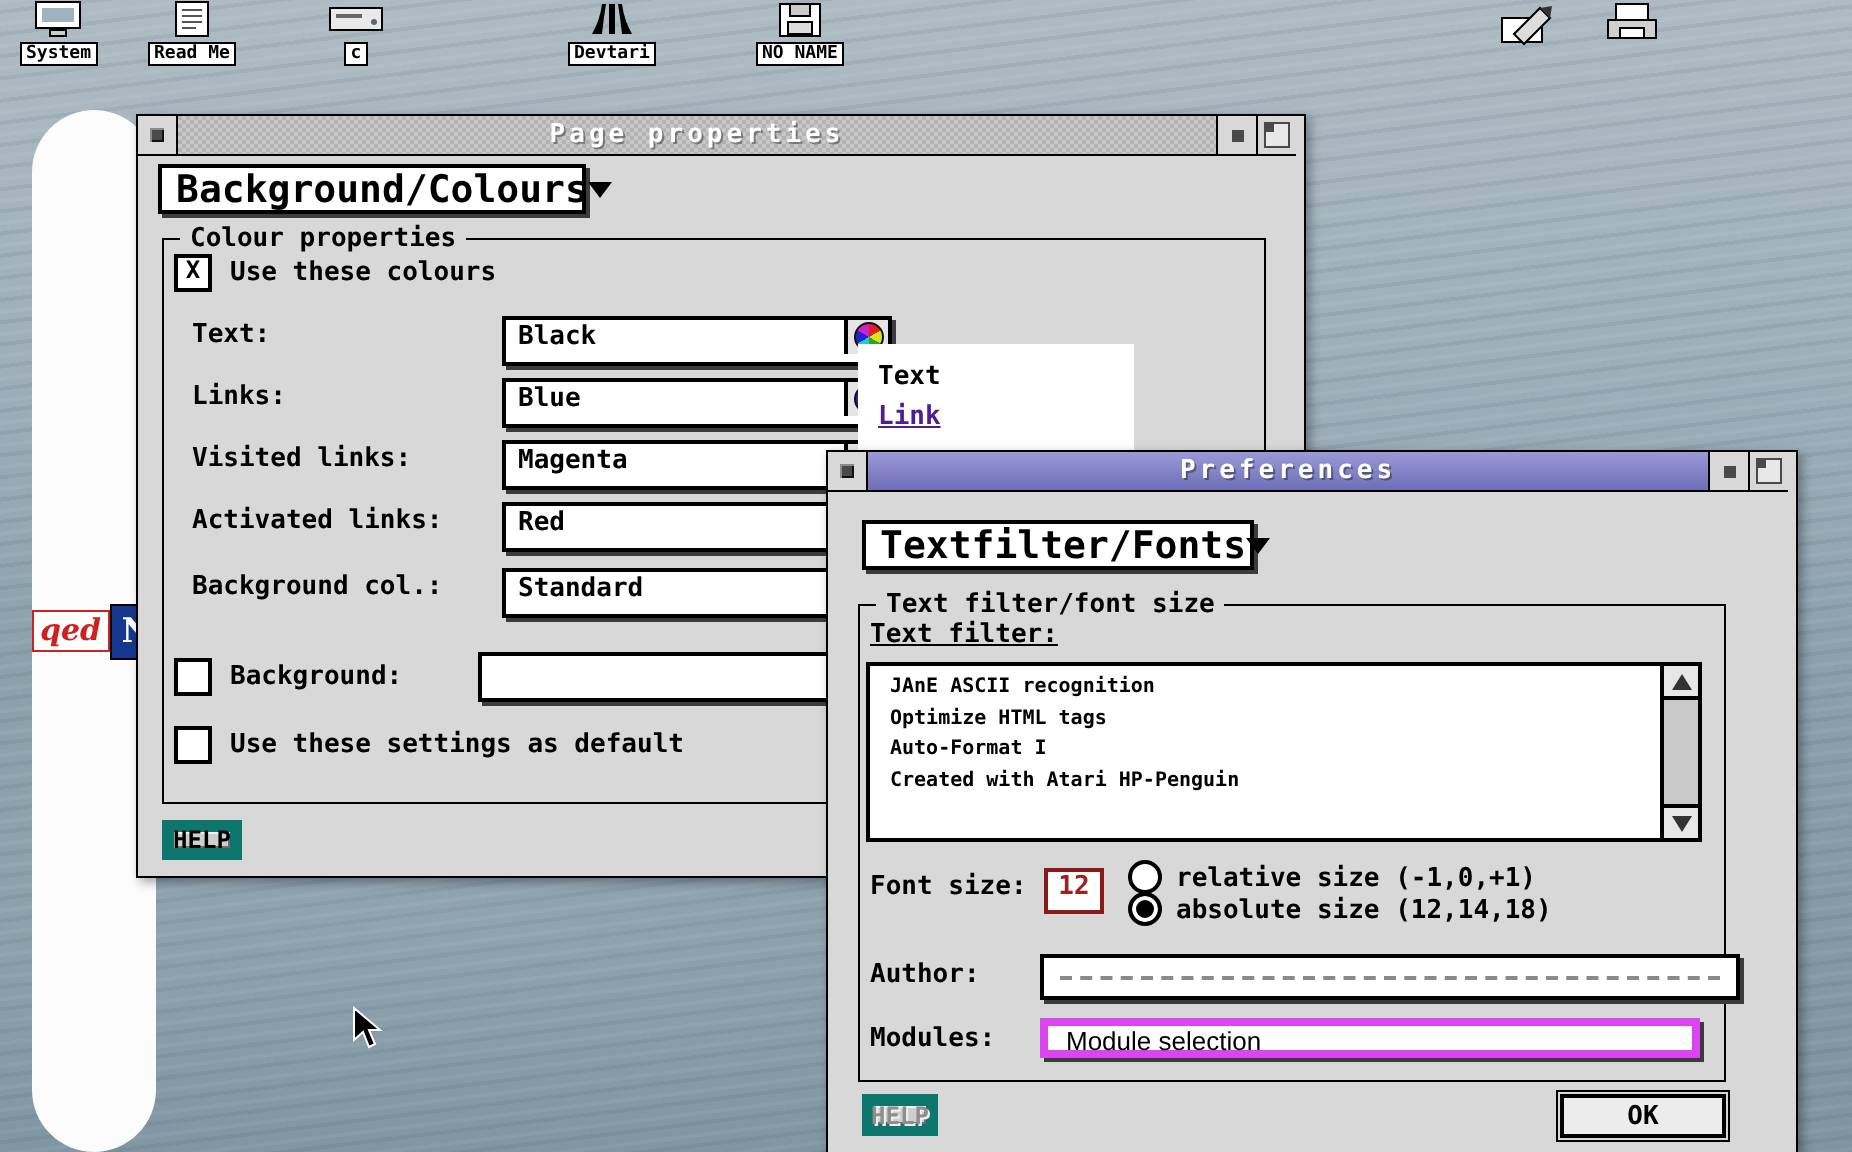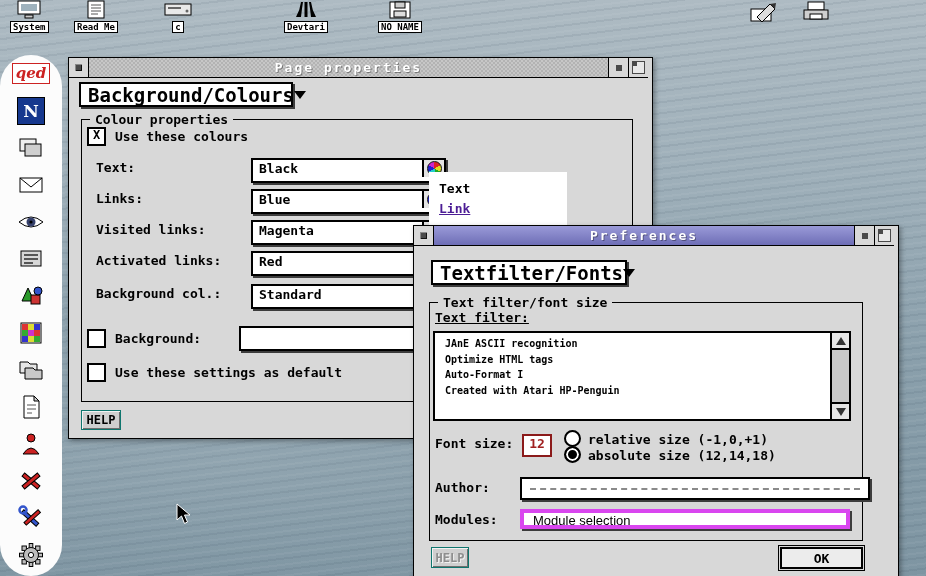--- a/index.html
+++ b/index.html
@@ -9,22 +9,22 @@
   
   .desktop{position:absolute;inset:0;
     background:
       radial-gradient(120% 40% at 25% 80%, rgba(255,255,255,.10), transparent 60%),
       repeating-linear-gradient(173deg, rgba(255,255,255,.05) 0 2px, transparent 2px 5px, rgba(20,40,60,.07) 5px 7px, transparent 7px 11px),
       linear-gradient(#aebbc3 0%, #9fb0ba 30%, #8ba0ac 60%, #7e95a2 100%);}
   .top-icon{position:absolute;top:0;display:flex;flex-direction:column;align-items:center;gap:1px;z-index:3;}
   .icon-label{background:#fff;border:1px solid #000;font-size:9px;line-height:10px;padding:0 2px;white-space:nowrap;}
 
   
-  .dock{position:absolute;left:0;top:55px;width:62px;height:521px;background:#fcfcfc;z-index:4;
-        display:flex;flex-direction:column;align-items:center;border-radius:31px;}
+  .dock{position:absolute;left:16px;top:55px;width:62px;height:521px;background:#fcfcfc;z-index:4;
+        display:flex;flex-direction:row;align-items:center;border-radius:31px;}
   .dock-item{width:62px;height:37px;display:flex;align-items:center;justify-content:center;}
   .qed{color:#c22;border:1px solid #c22;padding:0 3px;background:#fff;
        font-family:"DejaVu Serif",serif;font-style:italic;font-size:15px;line-height:19px;}
   .n-tile{width:26px;height:26px;background:#16388e;color:#fff;display:flex;align-items:center;justify-content:center;
           font-family:"DejaVu Serif",serif;font-size:17px;border:1px solid #000;}
 
   
   .window{position:absolute;background:#d8d8d8;border:1px solid #000;box-shadow:2px 2px 5px rgba(0,0,0,.35);}
   .win-props{left:68px;top:57px;width:583px;height:380px;z-index:10;}
   .win-prefs{left:413px;top:225px;width:484px;height:351px;z-index:20;}
@@ -53,21 +53,21 @@
   .check .box{width:15px;height:15px;border:2px solid #000;background:#fff;font-size:12px;line-height:12px;text-align:center;flex:none;}
   .cfield{position:absolute;width:161px;height:21px;background:#fff;border:2px solid #000;box-shadow:2px 2px 0 #3c3c3c;
           font-size:13px;line-height:17px;padding:0 24px 0 6px;white-space:nowrap;overflow:hidden;}
   .cwheel{position:absolute;right:0;top:0;width:20px;height:17px;background:#e4e4e4;border-left:2px solid #000;
           display:flex;align-items:center;justify-content:center;}
   .wheel{width:13px;height:13px;border-radius:50%;border:1px solid #111;
          background:conic-gradient(#d22 0 60deg,#dd2 60deg 120deg,#2a2 120deg 180deg,#2cc 180deg 240deg,#22c 240deg 300deg,#c2c 300deg 360deg);}
   .preview{position:absolute;background:#fff;padding:9px 10px;display:flex;flex-direction:column;gap:5px;font-size:13px;}
   .pv-link{color:#4c1d95;text-decoration:underline;}
   .field-plain{position:absolute;background:#fff;border:2px solid #000;box-shadow:2px 2px 0 #3c3c3c;}
-  .btn{position:absolute;font-family:inherit;font-weight:bold;font-size:12px;color:#000;background:#cfcfcf;border:1px solid #0f766e;
+  .btn{position:absolute;font-family:inherit;font-weight:bold;font-size:12px;color:#000;background:#cfcfcf;border:6px solid #0f766e;
        box-shadow:inset 1px 1px 0 #f2f2f2, inset -1px -1px 0 #6e6e6e;display:flex;align-items:center;justify-content:center;cursor:default;}
   .btn.disabled{color:#8e8e8e;text-shadow:1px 1px 0 #f0f0f0;}
   .btn-ok{position:absolute;background:#ececec;border:2px solid #000;outline:1px solid #000;outline-offset:1px;
           font-size:13px;font-family:inherit;font-weight:bold;display:flex;align-items:center;justify-content:center;cursor:default;}
   .listbox{position:absolute;background:#fff;border:2px solid #000;display:flex;}
   .list-items{flex:1;padding:3px 4px 0 10px;overflow:hidden;}
   .list-item{font-size:10px;line-height:15.5px;white-space:pre;}
   .scrollbar{width:17px;border-left:2px solid #000;background:#c9c9c9;display:flex;flex-direction:column;}
   .sc-btn{height:15px;background:#e6e6e6;display:flex;align-items:center;justify-content:center;}
   .sc-btn.up{border-bottom:2px solid #000;}

